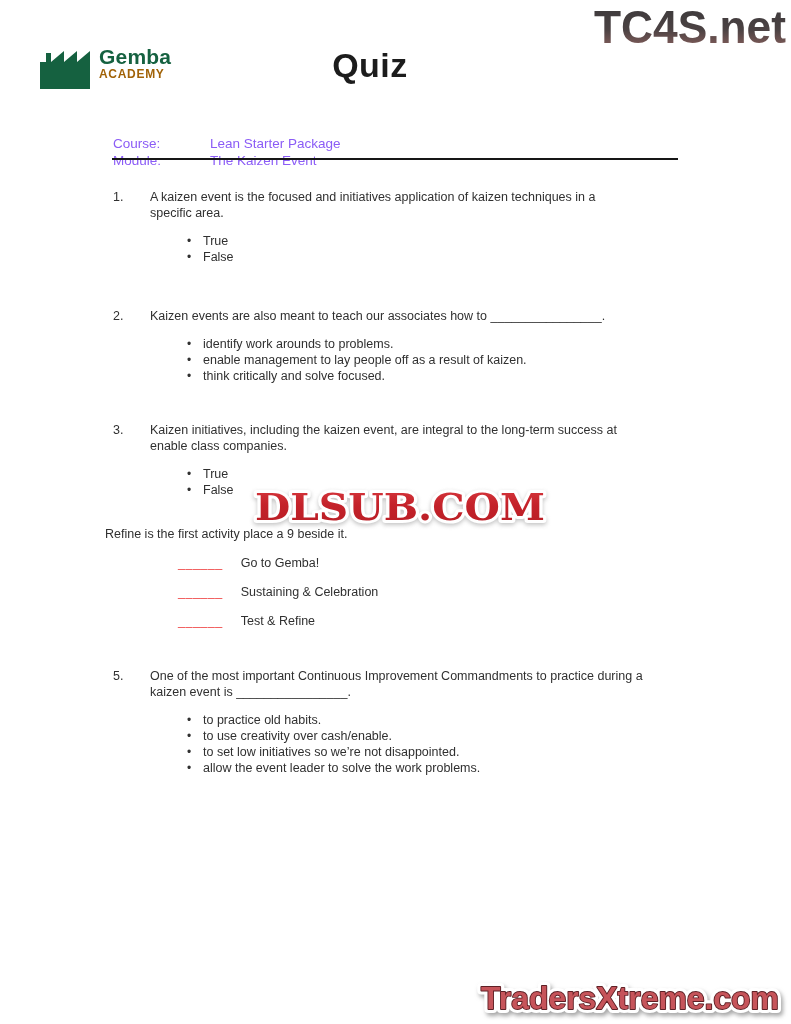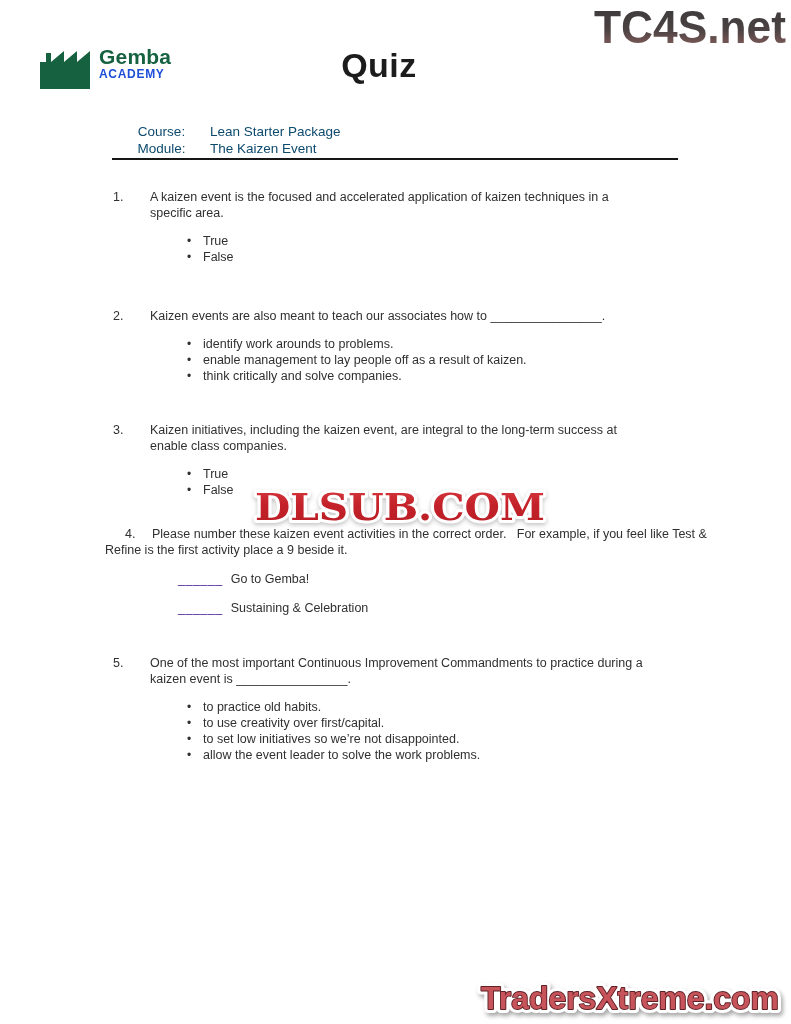--- a/index.html
+++ b/index.html
@@ -20,29 +20,29 @@
   }
   .wm-traders {
     position: absolute; top: 974px; left: 474px;
     filter: drop-shadow(2px 3px 2px rgba(95,95,95,.55));
   }
 
   
   .logo { position: absolute; top: 45px; left: 38px; display: flex; align-items: flex-start; gap: 5px; }
   .logo-text { padding-top: 2px; }
   .logo-name { font-size: 21px; font-weight: bold; color: #156140; line-height: 20px; letter-spacing: 0.2px; }
-  .logo-sub  { font-size: 12px; font-weight: bold; color: #1d4ed8; letter-spacing: 0.7px; line-height: 14px; }
+  .logo-sub  { font-size: 12px; font-weight: bold; color: #a16207; letter-spacing: 0.7px; line-height: 14px; }
 
   .page-title {
-    position: absolute; top: 46px; left: 9px; width: 740px;
+    position: absolute; top: 46px; left: 0; width: 740px;
     text-align: center; font-size: 34px; font-weight: bold; color: #1c1c1c;
     letter-spacing: 0.5px;
   }
 
-  .meta { position: absolute; top: 124px; left: 113px; font-size: 13.5px; line-height: 16.5px; color: #0c4a6e; text-align: center; }
+  .meta { position: absolute; top: 136px; left: 113px; font-size: 13.5px; line-height: 16.5px; color: #8b5cf6; }
   .meta-row { display: flex; }
   .meta-label { width: 97px; }
 
   .rule { position: absolute; top: 158px; left: 112px; width: 566px; height: 2px; background: #161616; }
 
   
   .content { position: absolute; top: 189px; left: 113px; width: 672px; font-size: 12.5px; line-height: 16px; }
   .q { display: flex; }
   .qnum { width: 37px; flex: none; }
   .qline { white-space: pre; }
@@ -56,21 +56,21 @@
   .mt-13 { margin-top: 13px; }
   .mt-11 { margin-top: 11px; }
 
   
   .q4 { display: block; margin-left: -8px; }
   .q4line1 { white-space: pre; text-indent: 10px; }
   .q4line2 { white-space: pre; }
   .qnum-inline { display: inline-block; width: 37px; }
   .blanks { margin-top: 13px; padding-left: 73px; }
   .blankrow { height: 16px; line-height: 16px; margin-bottom: 13px; white-space: pre; }
-  .blank { color: #4c1d95; margin-right: 8px; letter-spacing: 0.5px; }
+  .blank { color: #ef4444; margin-right: 18px; letter-spacing: 0.5px; }
 </style>
 </head>
 <body>
 
 <svg class="wm-tc4s" width="200" height="54" viewBox="0 0 200 54">
   <defs>
     <linearGradient id="tcg" x1="0" y1="0" x2="0" y2="1">
       <stop offset="0%" stop-color="#39383a"></stop>
       <stop offset="55%" stop-color="#4b4243"></stop>
       <stop offset="100%" stop-color="#946662"></stop>
@@ -101,70 +101,70 @@
     <span class="meta-value">The Kaizen Event</span>
   </div>
 </div>
 <div class="rule"></div>
 
 <div class="content">
 
   <div class="q mb-q1">
     <span class="qnum">1.</span>
     <div class="qbody">
-      <div class="qline">A kaizen event is the focused and accelerated application of kaizen techniques in a</div>
+      <div class="qline">A kaizen event is the focused and initiatives application of kaizen techniques in a</div>
       <div class="qline">specific area.</div>
       <ul class="opts">
         <li><span class="bullet">•</span><span>True</span></li>
         <li><span class="bullet">•</span><span>False</span></li>
       </ul>
     </div>
   </div>
 
   <div class="q mb-q2">
     <span class="qnum">2.</span>
     <div class="qbody">
       <div class="qline">Kaizen events are also meant to teach our associates how to ________________.</div>
       <ul class="opts">
         <li><span class="bullet">•</span><span>identify work arounds to problems.</span></li>
         <li><span class="bullet">•</span><span>enable management to lay people off as a result of kaizen.</span></li>
-        <li><span class="bullet">•</span><span>think critically and solve companies.</span></li>
+        <li><span class="bullet">•</span><span>think critically and solve focused.</span></li>
       </ul>
     </div>
   </div>
 
   <div class="q mb-q3">
     <span class="qnum">3.</span>
     <div class="qbody">
       <div class="qline">Kaizen initiatives, including the kaizen event, are integral to the long-term success at</div>
       <div class="qline">enable class companies.</div>
       <ul class="opts mt-13">
         <li><span class="bullet">•</span><span>True</span></li>
         <li><span class="bullet">•</span><span>False</span></li>
       </ul>
     </div>
   </div>
 
   <div class="q4 mb-q4">
-    <p class="q4line1"><span class="qnum-inline">4.</span><span>Please number these kaizen event activities in the correct order.   For example, if you feel like Test &amp;</span></p>
     <p class="q4line2">Refine is the first activity place a 9 beside it.</p>
     <div class="blanks">
       <div class="blankrow"><span class="blank">______</span><span>Go to Gemba!</span></div>
       <div class="blankrow"><span class="blank">______</span><span>Sustaining &amp; Celebration</span></div>
+      <div class="blankrow"><span class="blank">______</span><span>Test &amp; Refine</span></div>
     </div>
   </div>
 
   <div class="q">
     <span class="qnum">5.</span>
     <div class="qbody">
       <div class="qline">One of the most important Continuous Improvement Commandments to practice during a</div>
       <div class="qline">kaizen event is ________________.</div>
       <ul class="opts mt-11">
         <li><span class="bullet">•</span><span>to practice old habits.</span></li>
-        <li><span class="bullet">•</span><span>to use creativity over first/capital.</span></li>
+        <li><span class="bullet">•</span><span>to use creativity over cash/enable.</span></li>
         <li><span class="bullet">•</span><span>to set low initiatives so we’re not disappointed.</span></li>
         <li><span class="bullet">•</span><span>allow the event leader to solve the work problems.</span></li>
       </ul>
     </div>
   </div>
 
 </div>
 
 <svg class="wm-dlsub" width="304" height="52" viewBox="0 0 304 52">
   <defs>

